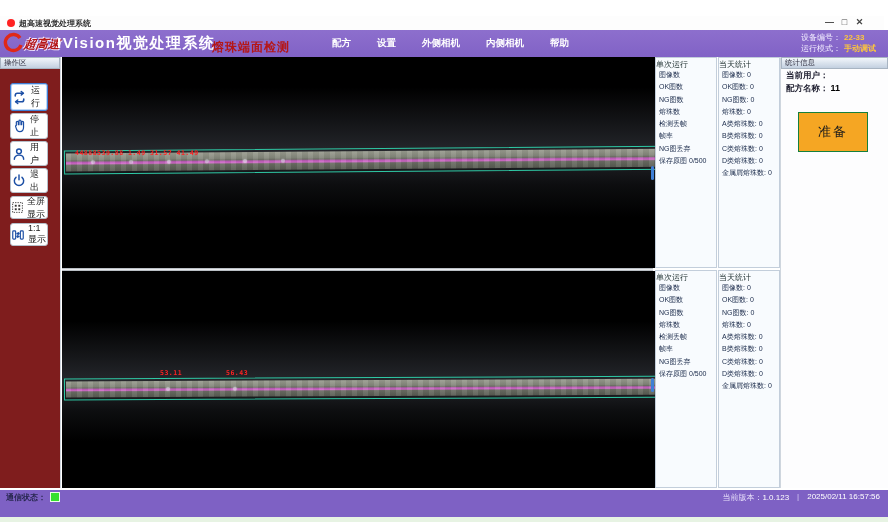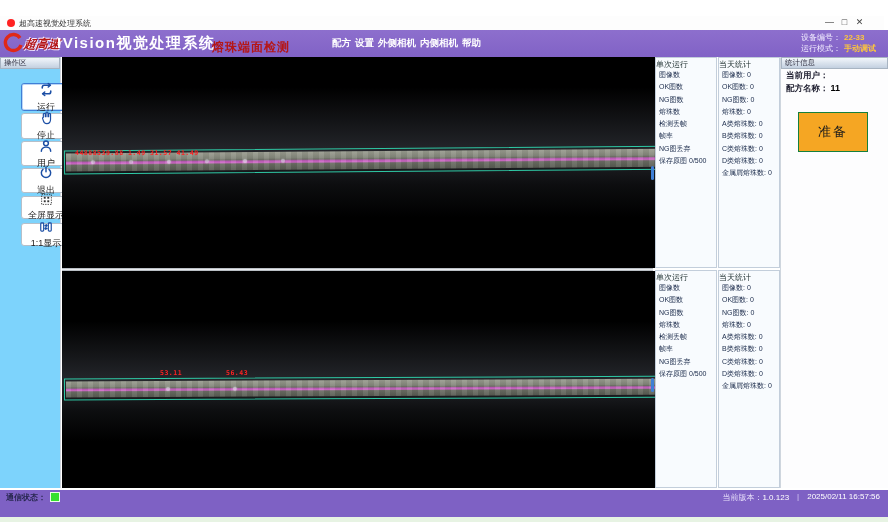--- a/index.html
+++ b/index.html
@@ -1,53 +1,53 @@
 <!DOCTYPE html>
 <html style="--header-purple: #8162c6; --status-purple: #7e61c4; --accent-orange: #f5a623; --subtitle-red: #b51616; --value-orange: #ffc73a; --roi-teal: #2fc9a5; --laser-magenta: #c05cbb; --annotation-red: #ff2222; --comm-green: #35e02f; --icon-blue: #1c4fa5;"><head>
 <meta charset="utf-8">
 <style>
   html,body{margin:0;padding:0;background:#fff;}
   .screen{position:relative;width:888px;height:522px;background:#fff;overflow:hidden;
           font-family:"Liberation Sans",sans-serif;}
 
   
-  .titlebar{position:absolute;left:0;top:16px;width:884px;height:14px;background:#fdfdfd;}
+  .titlebar{position:absolute;left:0;top:16px;width:884px;height:14px;background:#fdfdfd;font-weight:bold;}
   .tb-icon{position:absolute;left:7px;top:3px;width:8px;height:8px;border-radius:50%;
            background:var(--annotation-red,#e03020);}
   .tb-title{position:absolute;left:19px;top:2px;font-size:8px;color:#333;white-space:nowrap;}
   .tb-btn{position:absolute;top:0;width:13px;height:13px;font-size:9px;color:#444;
           text-align:center;line-height:13px;cursor:default;}
   .tb-min{right:48px;} .tb-max{right:33px;} .tb-close{right:18px;}
 
   
   .appheader{position:absolute;left:0;top:30px;width:888px;height:27px;
              background:linear-gradient(180deg,#8d6fcd,var(--header-purple,#8162c6));}
   .logo-swirl{position:absolute;left:2px;top:2px;}
   .logo-text{position:absolute;left:24px;top:6px;font-size:12px;font-weight:bold;font-style:italic;
              color:var(--subtitle-red,#d01818);transform:skewX(-8deg);
              text-shadow:1px 1px 0 #f2e8ff,-1px -1px 0 #f2e8ff;}
   .app-title{position:absolute;left:57px;top:4px;font-size:15px;font-weight:bold;color:#fff;
              letter-spacing:1.5px;white-space:nowrap;}
   .app-subtitle{position:absolute;left:212px;top:9px;font-size:12px;font-weight:bold;
                 color:var(--subtitle-red,#b51616);letter-spacing:1px;white-space:nowrap;text-align:right;}
-  .menu-bar{position:absolute;left:332px;top:7px;display:flex;gap:4px;}
+  .menu-bar{position:absolute;left:332px;top:7px;display:flex;gap:26px;}
   .menu-item{font-size:9.5px;font-weight:bold;color:#fff;white-space:nowrap;cursor:default;}
   .devinfo{position:absolute;right:12px;top:2px;font-size:8px;line-height:11px;text-align:left;}
   .devinfo .lbl{color:#f2ecff;}
   .devinfo .val{color:var(--value-orange,#ffc73a);font-weight:bold;margin-left:3px;}
 
   
-  .sidebar{position:absolute;left:0;top:57px;width:60px;height:431px;background:#7dd3fc;
+  .sidebar{position:absolute;left:0;top:57px;width:60px;height:431px;background:#7f1d1d;
            border-right:1px solid #cfd6de;}
   .dock-header{height:10px;background:linear-gradient(180deg,#f2f6fb,#c3d0e0);
                border:1px solid #a8b4c2;font-size:7.5px;color:#334;line-height:10px;
                padding-left:3px;white-space:nowrap;overflow:hidden;}
-  .side-btn{position:absolute;left:21px;width:50px;background:#fff;border:1px solid #b6bfc9;
+  .side-btn{position:absolute;left:10px;width:38px;background:#fff;border:1px solid #b6bfc9;
             border-radius:3px;display:flex;align-items:center;justify-content:center;gap:3px;
-            font-size:9px;color:#222;cursor:default;box-sizing:border-box;flex-direction:column;}
+            font-size:9px;color:#222;cursor:default;box-sizing:border-box;}
   .side-btn.focused{border:1px solid #3f7fd6;box-shadow:0 0 0 1px #bcd6f5 inset;}
   .side-btn svg{flex:0 0 auto;}
   .sb1{top:26px;height:28px;} .sb2{top:56px;height:26px;} .sb3{top:84px;height:25px;}
   .sb4{top:111px;height:25px;} .sb5{top:139px;height:23px;} .sb6{top:166px;height:23px;}
 
   
   .cam{position:absolute;left:62px;width:591px;background:#000;overflow:hidden;padding-left:48px;}
   .cam1{top:57px;height:211px;}
   .cam-divider{position:absolute;left:62px;top:268px;width:591px;height:3px;background:#e8eaed;
                border-top:1px solid #b9bec4;border-bottom:1px solid #b9bec4;box-sizing:border-box;}

